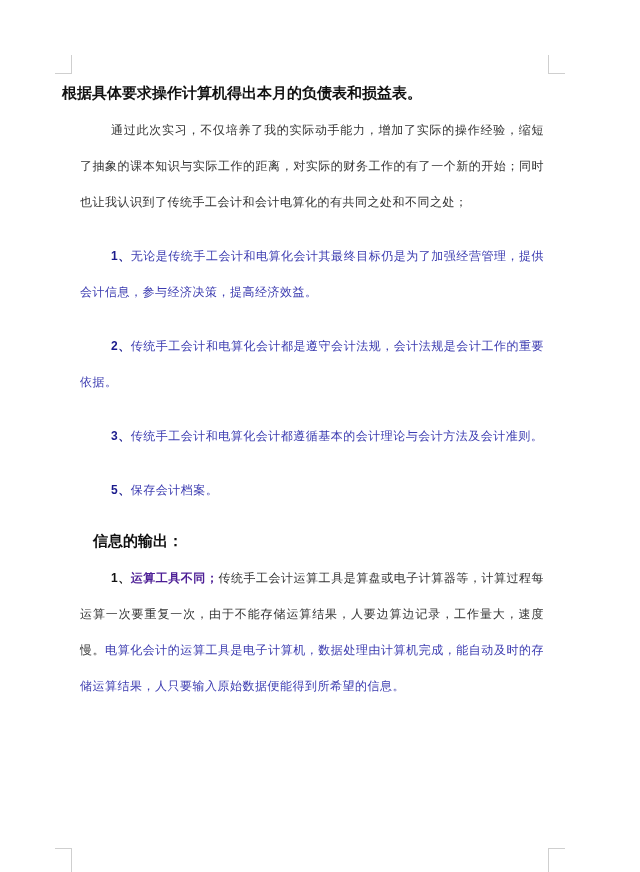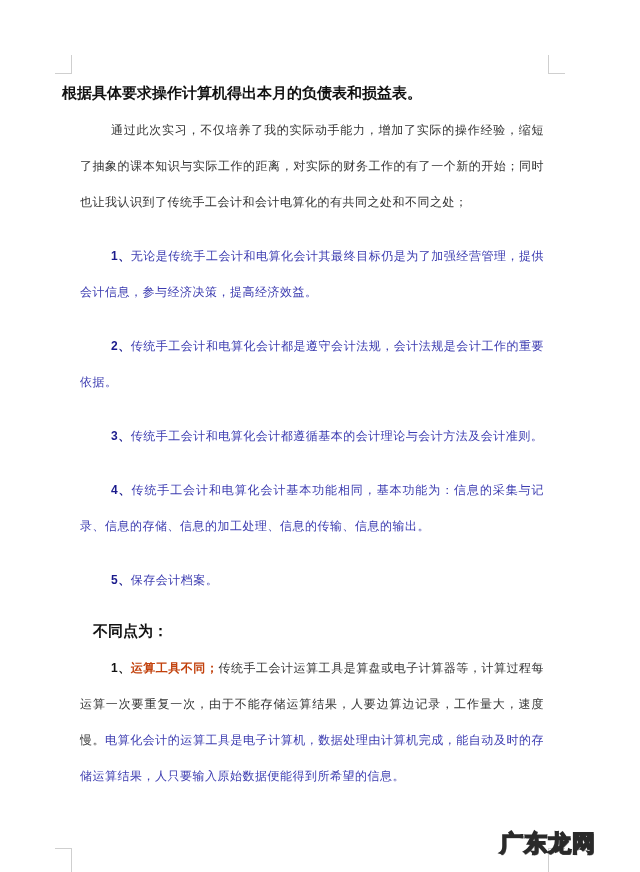--- a/index.html
+++ b/index.html
@@ -38,21 +38,21 @@
       width: 500px;
     }
     .para {
       margin: 18px;
       font-size: 12px;
       line-height: 36px;
       letter-spacing: 0.5px;
       text-align: justify;
     }
     .indent { text-indent: 31px; }
-    .bold { font-weight: bold; color: #c2410c; }
+    .bold { font-weight: bold; color: #4c1d95; }
     .heading-line {
       margin: 0;
       font-size: 15px;
       line-height: 31px;
       font-weight: bold;
       color: #111111;
     }
     .blue { color: #3b3bb0; }
     .num {
       font-family: "Liberation Sans", "DejaVu Sans", sans-serif;
@@ -93,24 +93,22 @@
 
     <p class="para indent gap-top">通过此次实习，不仅培养了我的实际动手能力，增加了实际的操作经验，缩短了抽象的课本知识与实际工作的距离，对实际的财务工作的有了一个新的开始；同时也让我认识到了传统手工会计和会计电算化的有共同之处和不同之处；</p>
 
 
     <p class="para indent blue gap-top"><span class="num">1、</span><span>无论是传统手工会计和电算化会计其最终目标仍是为了加强经营管理，提供会计信息，参与经济决策，提高经济效益。</span></p>
 
     <p class="para indent blue gap-top"><span class="num">2、</span><span>传统手工会计和电算化会计都是遵守会计法规，会计法规是会计工作的重要依据。</span></p>
 
     <p class="para indent blue gap-top"><span class="num">3、</span><span>传统手工会计和电算化会计都遵循基本的会计理论与会计方法及会计准则。</span></p>
 
-    <p class="para indent blue gap-top"><span class="num">4、</span><span>传统手工会计和电算化会计基本功能相同，基本功能为：信息的采集与记录、信息的存储、信息的加工处理、信息的传输、信息的输出。</span></p>
 
     <p class="para indent blue gap-top"><span class="num">5、</span><span>保存会计档案。</span></p>
 
 
-    <p class="heading-line indent gap-top">不同点为：</p>
+    <p class="heading-line indent gap-top">信息的输出：</p>
 
     <p class="para indent gap-top"><span class="black-num">1、</span><span class="bold">运算工具不同；</span><span>传统手工会计运算工具是算盘或电子计算器等，计算过程每运算一次要重复一次，由于不能存储运算结果，人要边算边记录，工作量大，速度慢。</span><span class="blue">电算化会计的运算工具是电子计算机，数据处理由计算机完成，能自动及时的存储运算结果，人只要输入原始数据便能得到所希望的信息。</span></p>
   </div>
 
-  <div class="watermark">广东龙网</div>
 </div>
 
 </body></html>

